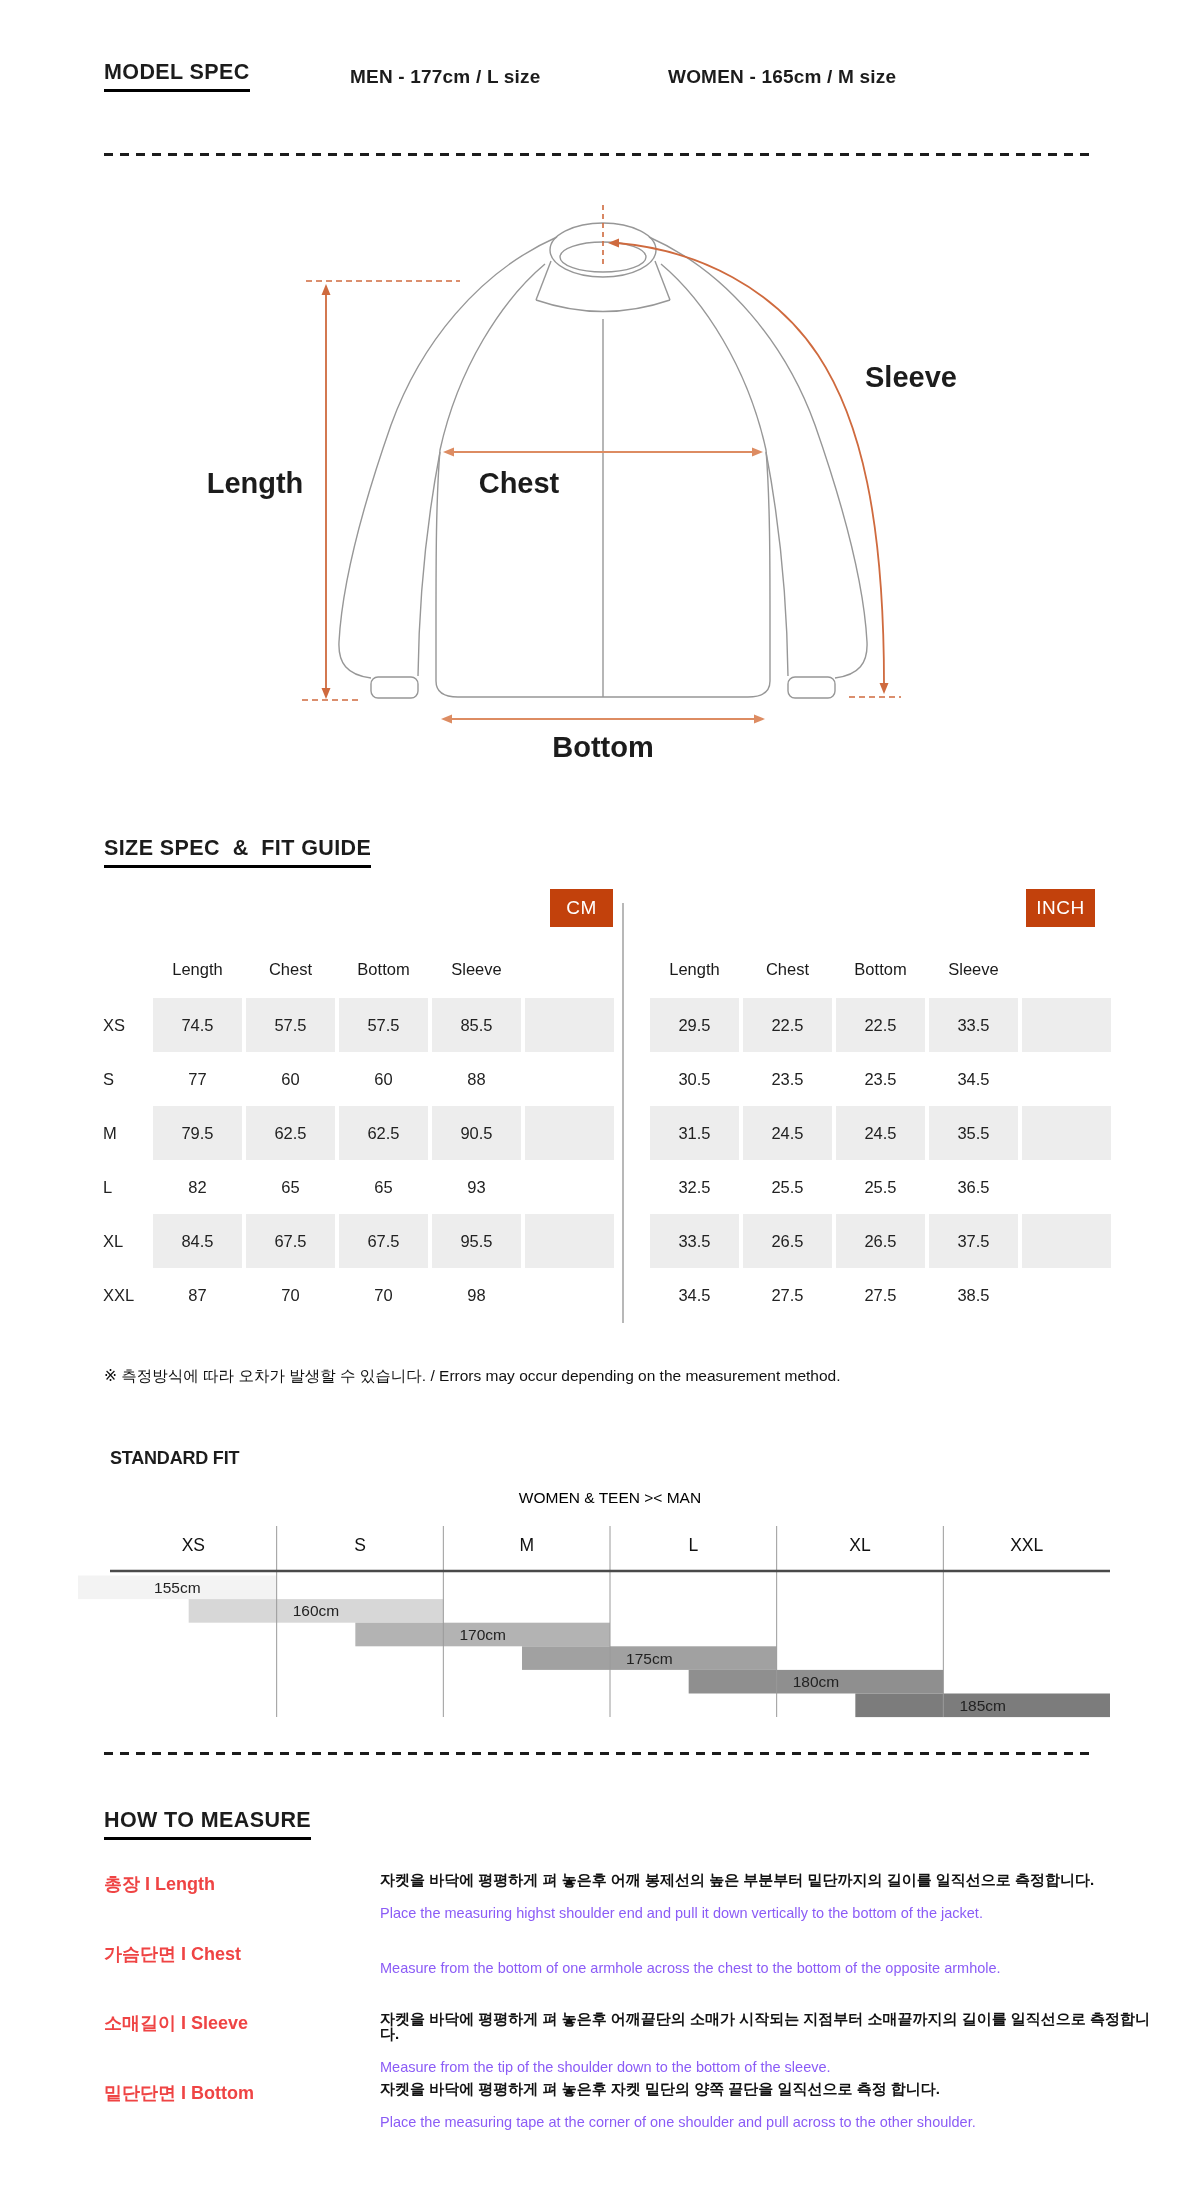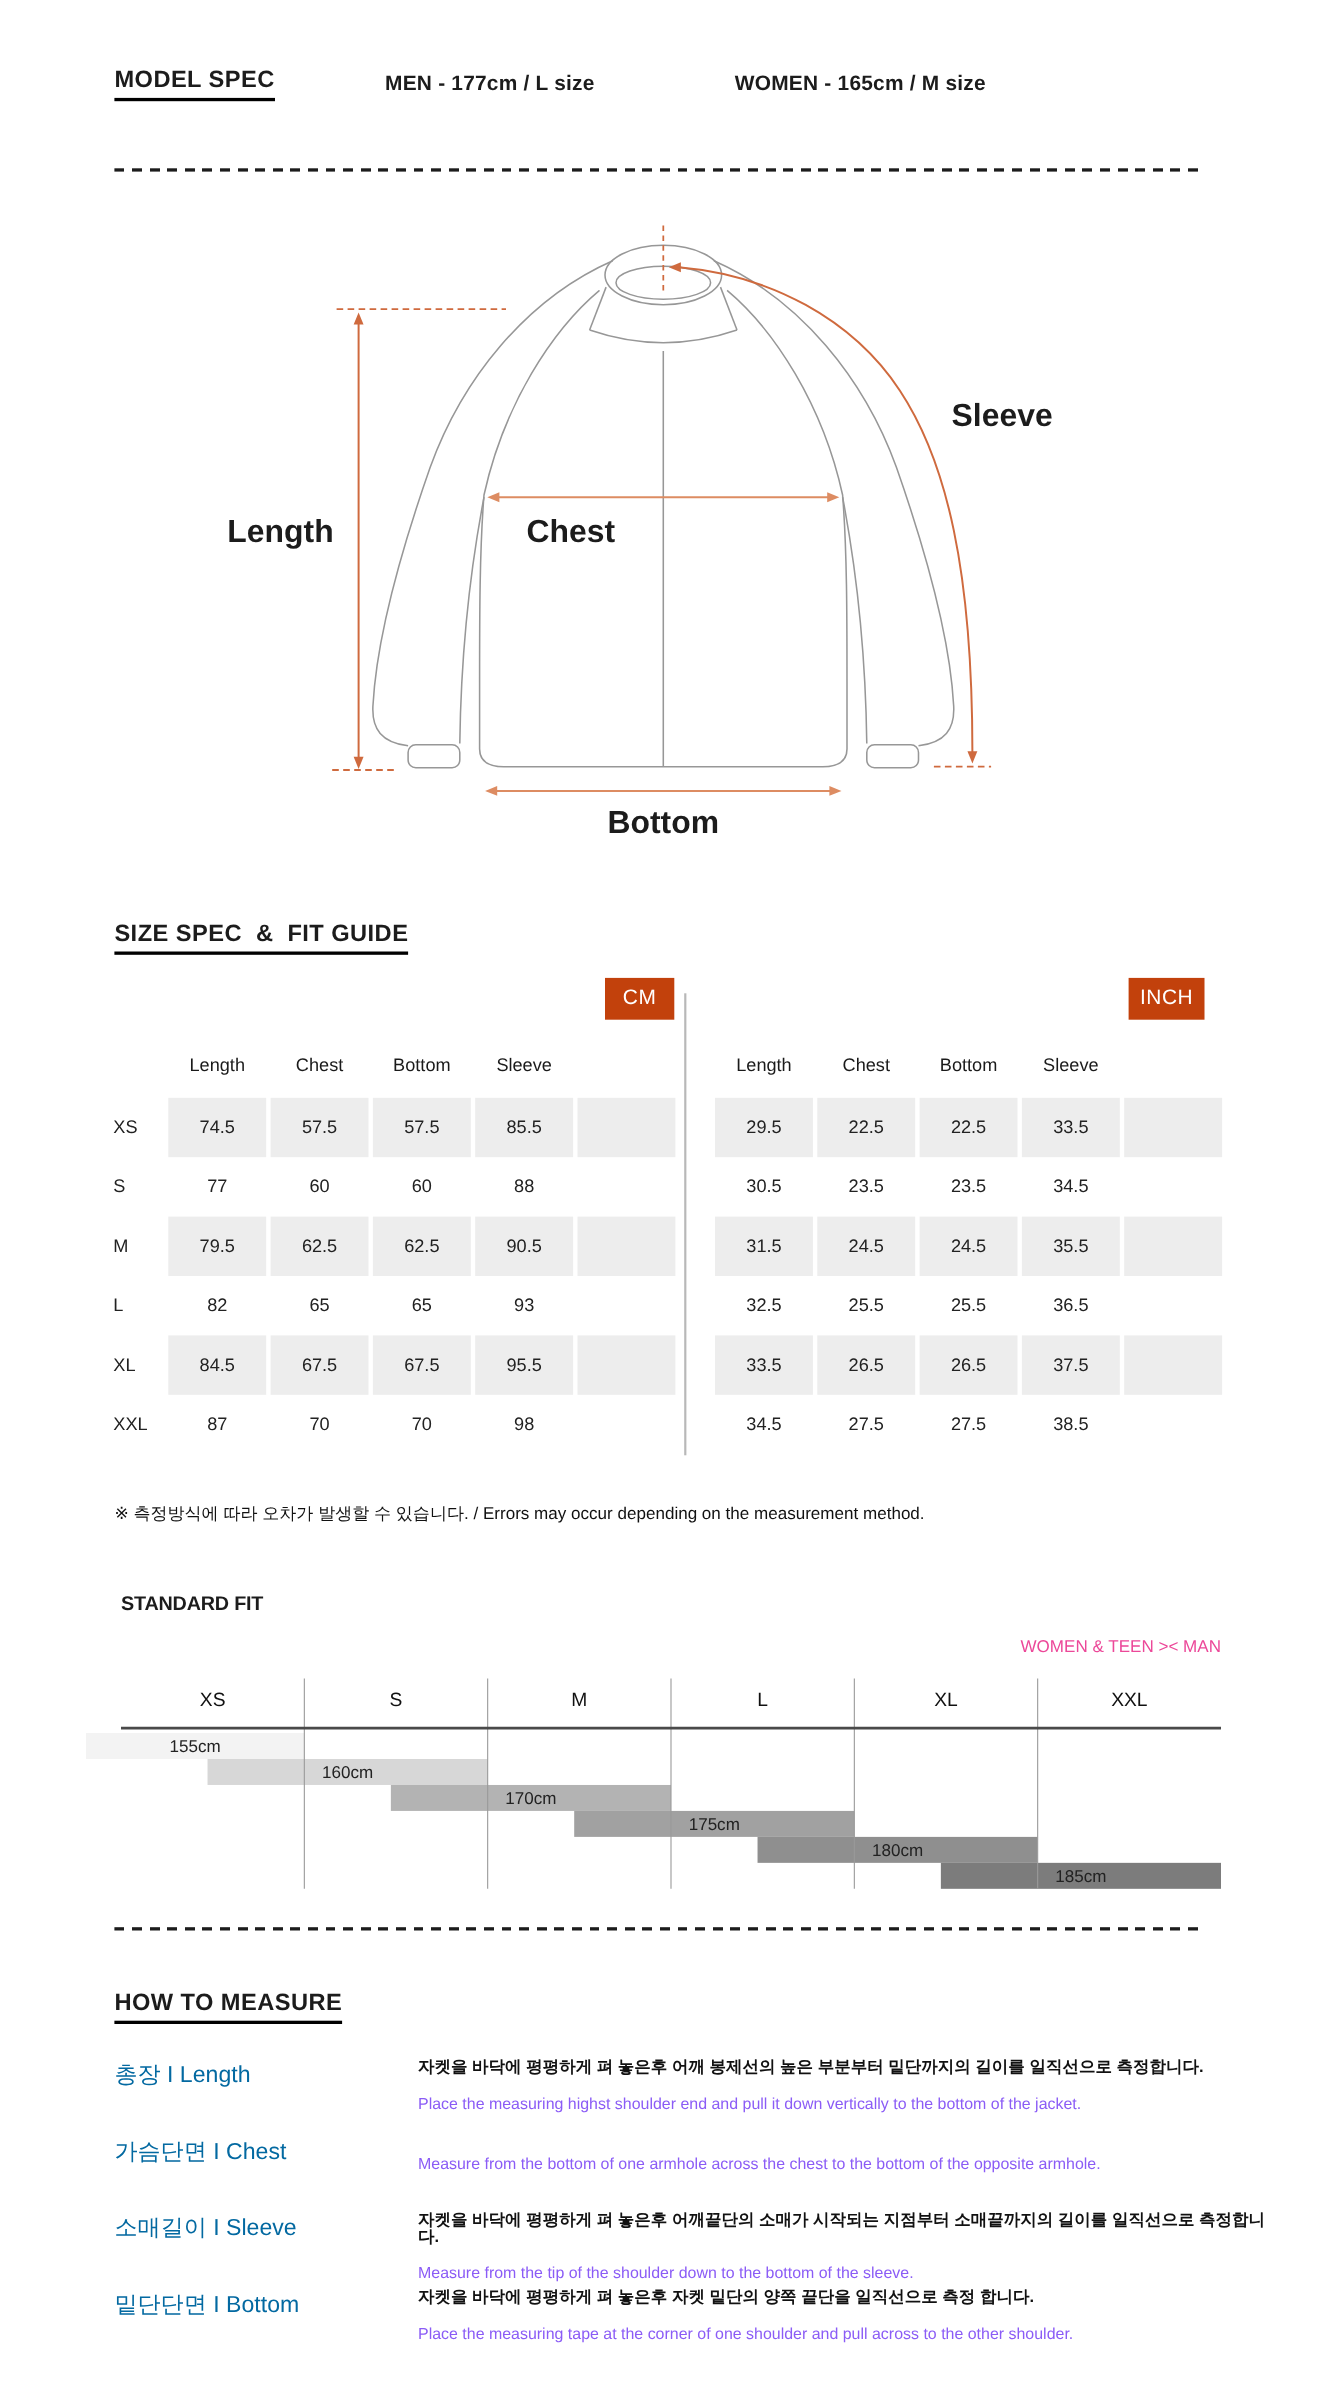--- a/index.html
+++ b/index.html
@@ -23,24 +23,24 @@
   .tcell{display:flex;align-items:center;justify-content:center;font-size:16.5px;color:#222;}
   .tlabel{display:flex;align-items:center;justify-content:flex-start;font-size:16.5px;color:#222;}
   .striped .tcell{background:#ededed;}
   .thead{height:57px;}
   .thead .tcell{background:transparent;color:#1a1a1a;}
   .tbl-divider{width:2px;background:#b8b8b8;}
 
   .note{font-size:15.5px;color:#111;}
 
   .fit-title{font-weight:bold;font-size:18px;letter-spacing:-.2px;}
-  .fit-captions{display:flex;justify-content:flex-end;font-size:15.5px;color:#ec4899;width:1000px;}
-
-  
-  .m-label{font-weight:normal;font-size:21px;color:#0369a1;}
+  .fit-captions{display:flex;justify-content:center;font-size:15.5px;color:#000000;width:1000px;}
+
+  
+  .m-label{font-weight:bold;font-size:18px;color:#ef4444;}
   .m-kr{font-weight:bold;font-size:15px;color:#111;line-height:1;}
   .m-en{font-size:14.5px;color:#8b5cf6;margin-top:19px;line-height:1;}
 
   svg text{font-family:"Liberation Sans","DejaVu Sans",sans-serif;}
 </style>
 </head>
 <body>
 
 <div class="abs h-underline" style="left:104px;top:60px;">MODEL SPEC</div>
 <div class="abs model-sub" style="left:350px;top:66px;">MEN - 177cm / L size</div>

